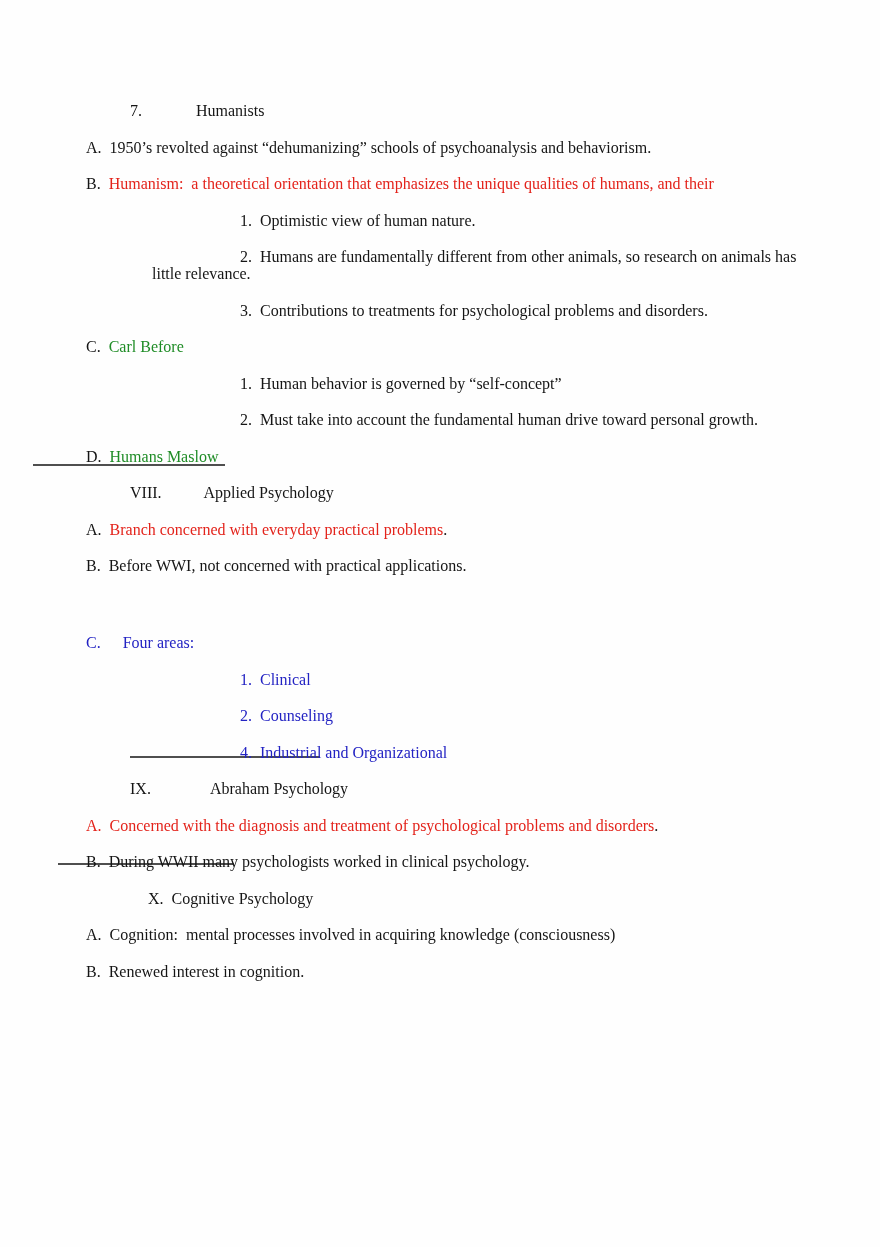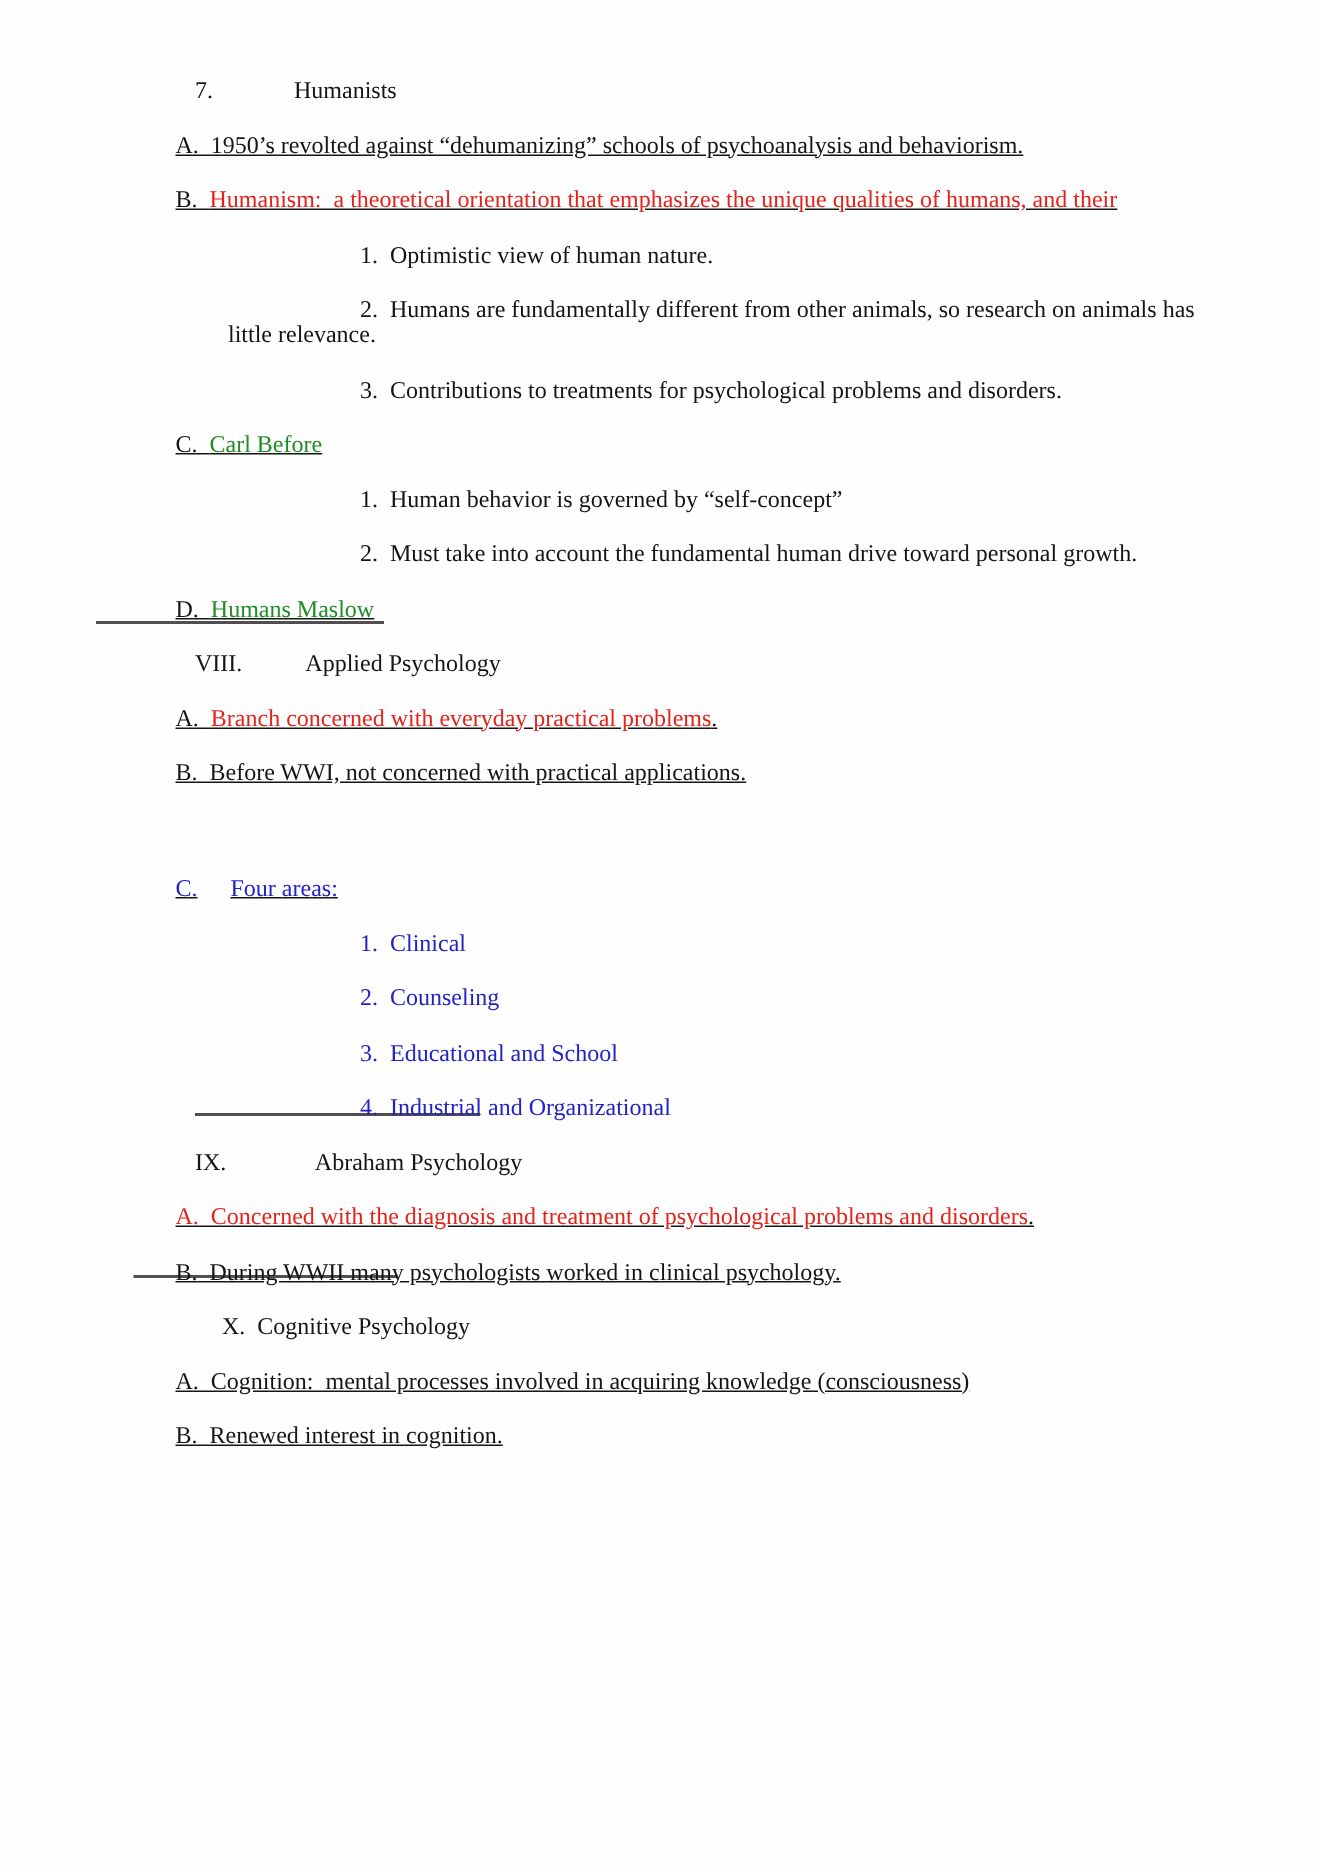--- a/index.html
+++ b/index.html
@@ -5,31 +5,31 @@
   html,body{margin:0;padding:0;background:#ffffff;}
   .page{
     position:relative;
     width:880px;
     height:1247px;
     background:#fefefe;
     font-family:"Liberation Serif","DejaVu Serif",serif;
     font-size:16px;
     line-height:17px;
     color:var(--ink,#151515);
-    padding-top:52px;
+    padding-top:102px;
     box-sizing:border-box;
     overflow:hidden;
   }
   .line{margin:19.5px 0 0 0;position:relative;white-space:nowrap;}
   .gap-first{margin-top:0;}
   .gap-none{margin-top:0;}
   .gap-xl{margin-top:60px;}
   .indent-roman{margin-left:130px;}
   .indent-xlevel{margin-left:148px;}
-  .indent-letter{margin-left:117px;text-decoration:underline;}
+  .indent-letter{margin-left:86px;}
   .indent-number{margin-left:240px;}
   .indent-wrap{margin-left:152px;}
   .seg{position:relative;z-index:1;}
   .c-black{color:var(--ink,#151515);}
   .c-red{color:var(--red,#e3231b);}
   .c-green{color:var(--green,#1f8c26);}
   .c-blue{color:var(--blue,#2323c3);}
   .tab-sm{margin-left:22px;}
   .tab-md{margin-left:42px;}
   .tab-lg{margin-left:54px;}
@@ -53,21 +53,20 @@
     <p class="line indent-letter gap-normal"><span class="seg c-black">C.&nbsp;&nbsp;</span><span class="seg c-green">Carl Before</span></p>
     <p class="line indent-number gap-normal"><span class="seg c-black">1.&nbsp; Human behavior is governed by “self-concept”</span></p>
     <p class="line indent-number gap-normal"><span class="seg c-black">2.&nbsp; Must take into account the fundamental human drive toward personal growth.</span></p>
     <p class="line indent-letter gap-normal"><span class="strike strike-maslow" style="background: rgb(79, 79, 79);"></span><span class="seg c-black">D.&nbsp;&nbsp;</span><span class="seg c-green">Humans Maslow</span></p>
     <p class="line indent-roman gap-normal"><span class="seg c-black">VIII.</span><span class="seg c-black tab-md">Applied Psychology</span></p>
     <p class="line indent-letter gap-normal"><span class="seg c-black">A.&nbsp;&nbsp;</span><span class="seg c-red">Branch concerned with everyday practical problems</span><span class="seg c-black">.</span></p>
     <p class="line indent-letter gap-normal"><span class="seg c-black">B.&nbsp; Before WWI, not concerned with practical applications.</span></p>
     <p class="line indent-letter gap-xl"><span class="seg c-blue">C.</span><span class="seg c-blue tab-sm">Four areas:</span></p>
     <p class="line indent-number gap-normal"><span class="seg c-blue">1.&nbsp; Clinical</span></p>
     <p class="line indent-number gap-normal"><span class="seg c-blue">2.&nbsp; Counseling</span></p>
-    <p class="line indent-number gap-normal"><span class="seg c-blue">3.&nbsp; Educational and School</span></p>
     <p class="line indent-number gap-normal"><span class="strike strike-industrial" style="background: rgb(79, 79, 79);"></span><span class="seg c-blue">4.&nbsp; Industrial and Organizational</span></p>
     <p class="line indent-roman gap-normal"><span class="seg c-black">IX.</span><span class="seg c-black tab-xl">Abraham Psychology</span></p>
     <p class="line indent-letter gap-normal"><span class="seg c-red">A.&nbsp; Concerned with the diagnosis and treatment of psychological problems and disorders</span><span class="seg c-black">.</span></p>
     <p class="line indent-letter gap-normal"><span class="strike strike-wwii" style="background: rgb(79, 79, 79);"></span><span class="seg c-black">B.&nbsp; During WWII many psychologists worked in clinical psychology.</span></p>
     <p class="line indent-xlevel gap-normal"><span class="seg c-black">X.&nbsp; Cognitive Psychology</span></p>
     <p class="line indent-letter gap-normal"><span class="seg c-black">A.&nbsp; Cognition:&nbsp; mental processes involved in acquiring knowledge (consciousness)</span></p>
     <p class="line indent-letter gap-normal"><span class="seg c-black">B.&nbsp; Renewed interest in cognition.</span></p>
   </div>
 
 </body></html>

